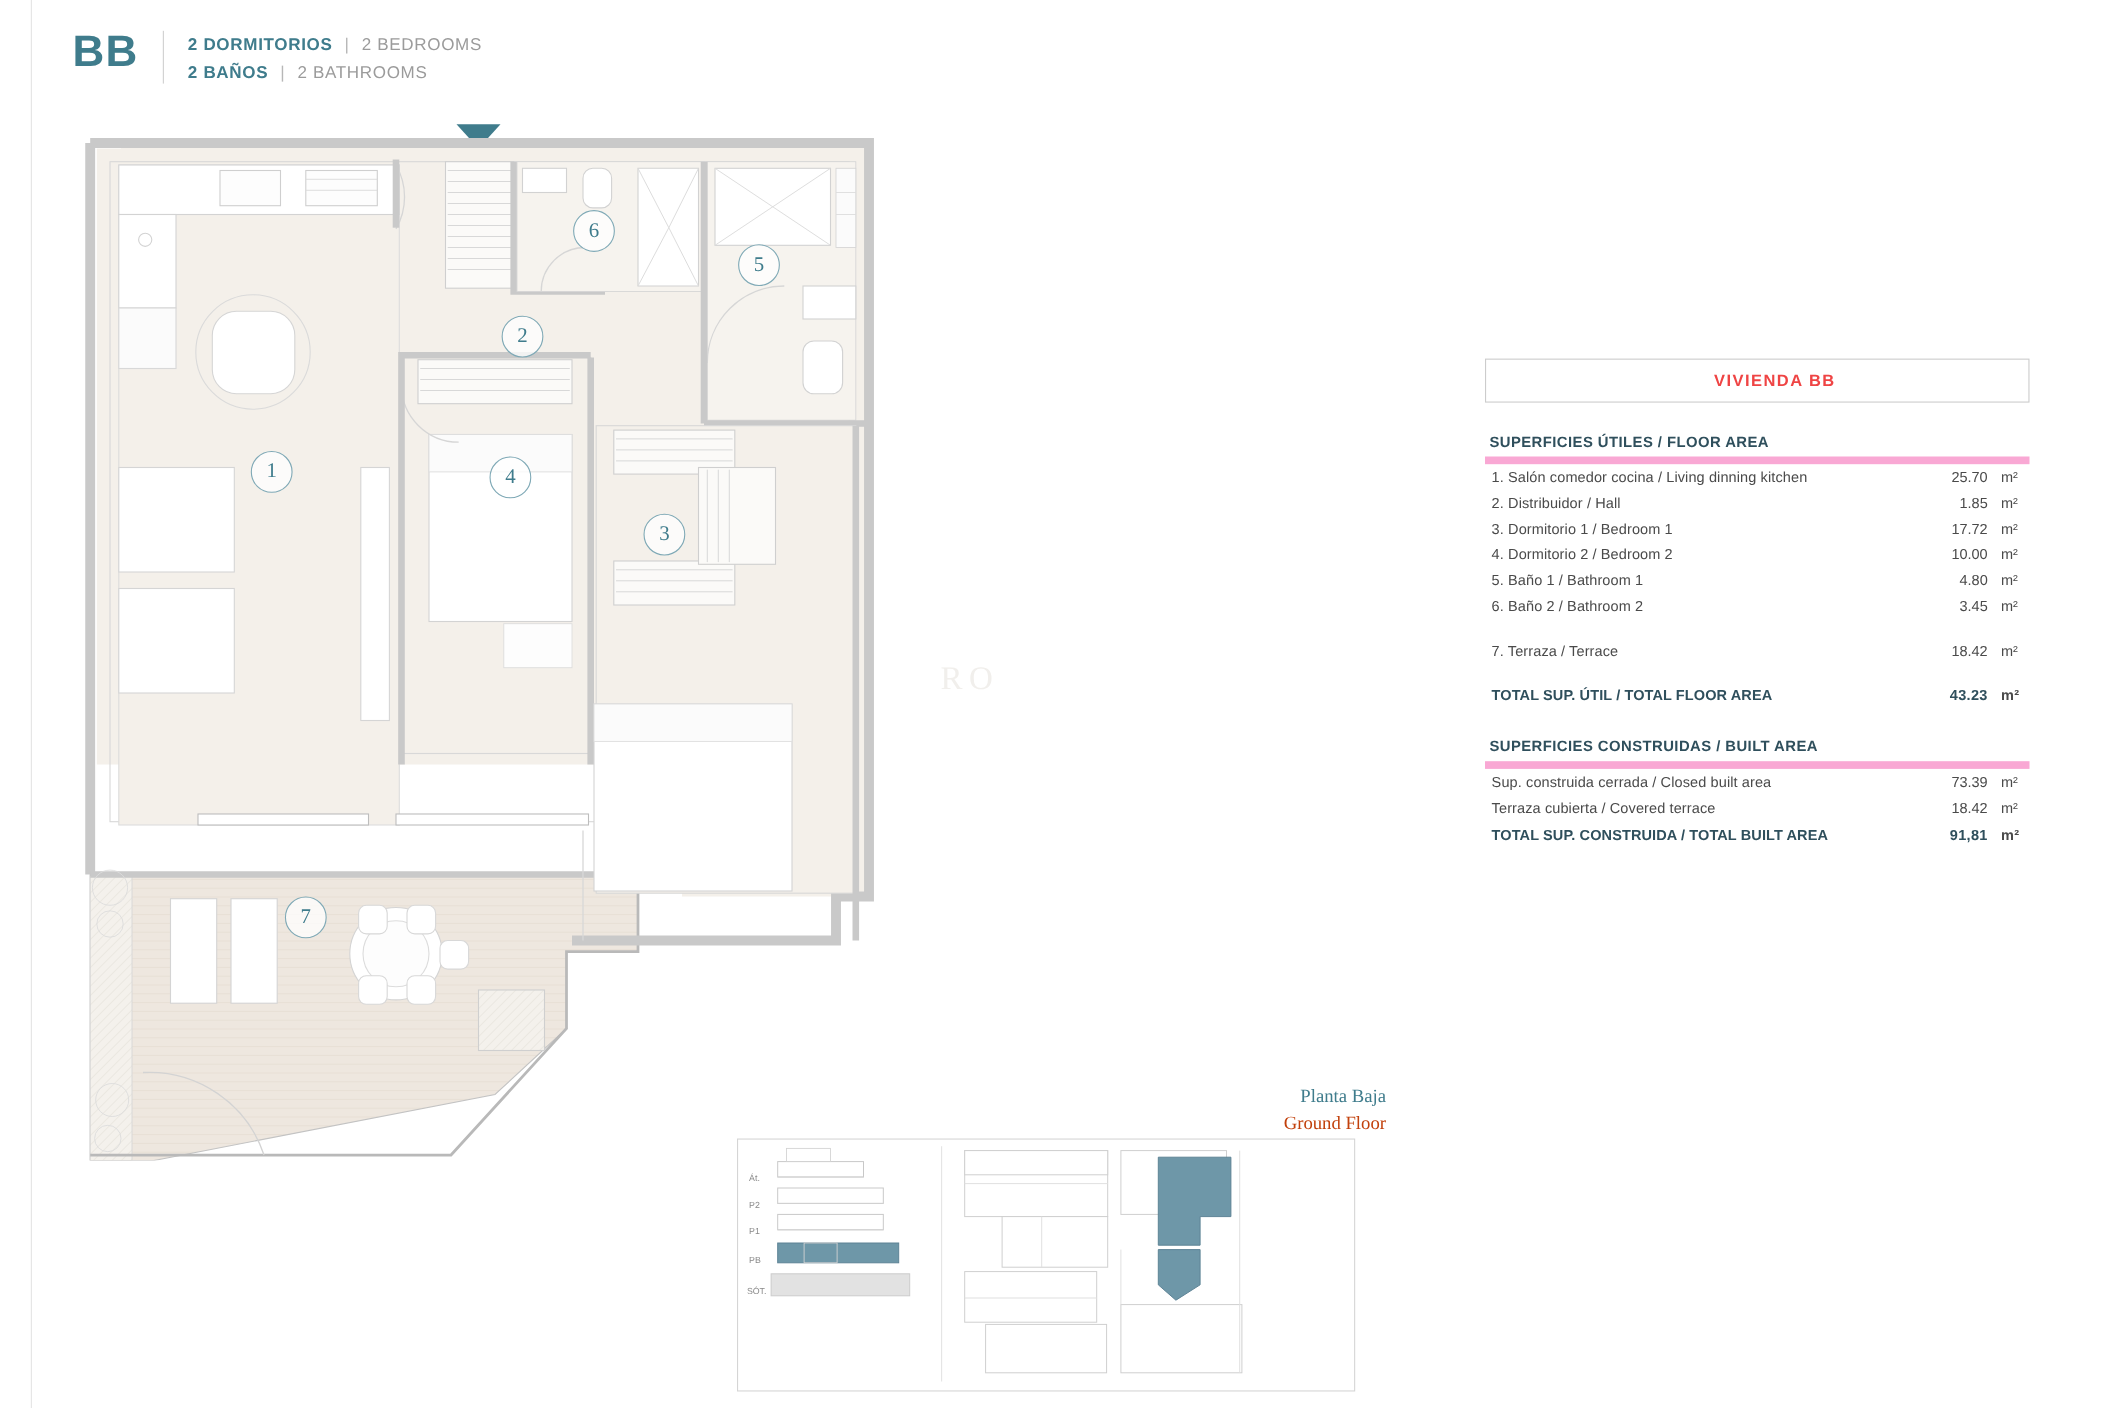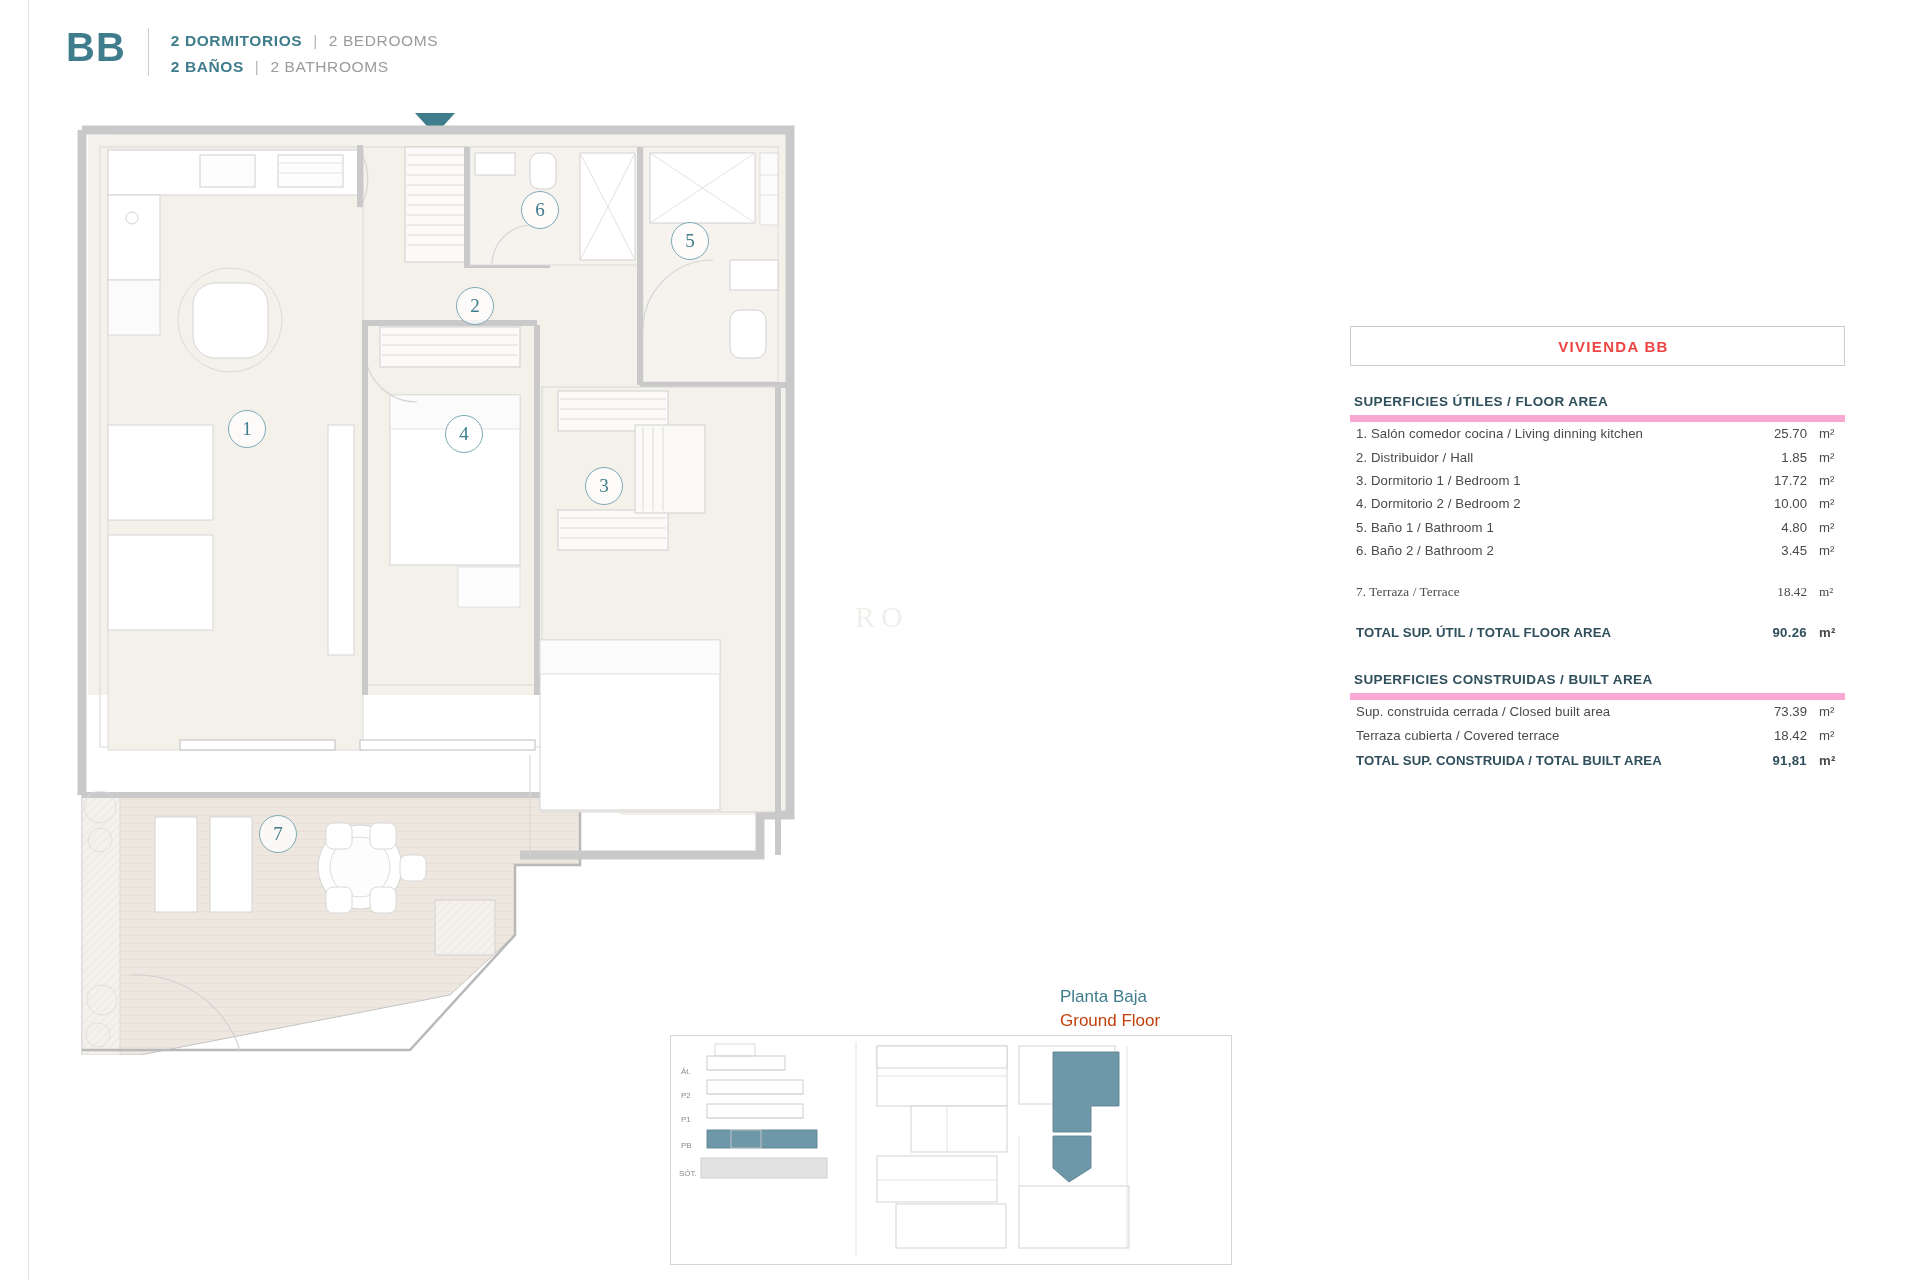--- a/index.html
+++ b/index.html
@@ -131,35 +131,36 @@
     padding: 4.2px 0 4.2px 6px;
     font-family: "Liberation Sans", sans-serif;
   }
   .row .label { flex: 1 1 auto; letter-spacing: 0.1px; }
   .row .val {
     width: 62px;
     text-align: right;
     padding-right: 12px;
   }
   .row .unit { width: 26px; text-align: left; color: #4a4a4a; }
-  .row.spaced { margin-top: 18px; font-family: Liberation Serif, serif; }
+  .row.spaced { margin-top: 18px; }
   .row.total {
     font-weight: 700;
     color: #2f4f5c;
     letter-spacing: 0.3px;
     margin-top: 16px;
   }
 
   
   .floor-caption {
     position: absolute;
     left: 1060px;
     top: 985px;
     width: 200px;
-    text-align: left;
+    text-align: right;
+    font-family: Liberation Serif, serif;
   }
   .fc-es { font-size: 17px; color: #3f7c8c; line-height: 24px; }
   .fc-en { font-size: 17px; color: #c2410c; line-height: 24px; }
 
   
   .keybox {
     position: absolute;
     left: 670px;
     top: 1035px;
     width: 560px;
@@ -431,21 +432,21 @@
     </div>
 
     <div class="row spaced">
       <span class="label">7. Terraza / Terrace</span>
       <span class="val">18.42</span>
       <span class="unit">m²</span>
     </div>
 
     <div class="row total">
       <span class="label">TOTAL SUP. ÚTIL / TOTAL FLOOR AREA</span>
-      <span class="val">90.26</span>
+      <span class="val">43.23</span>
       <span class="unit">m²</span>
     </div>
 
     <div class="section-head">SUPERFICIES CONSTRUIDAS / BUILT AREA</div>
 
     <div class="row">
       <span class="label">Sup. construida cerrada / Closed built area</span>
       <span class="val">73.39</span>
       <span class="unit">m²</span>
     </div>

